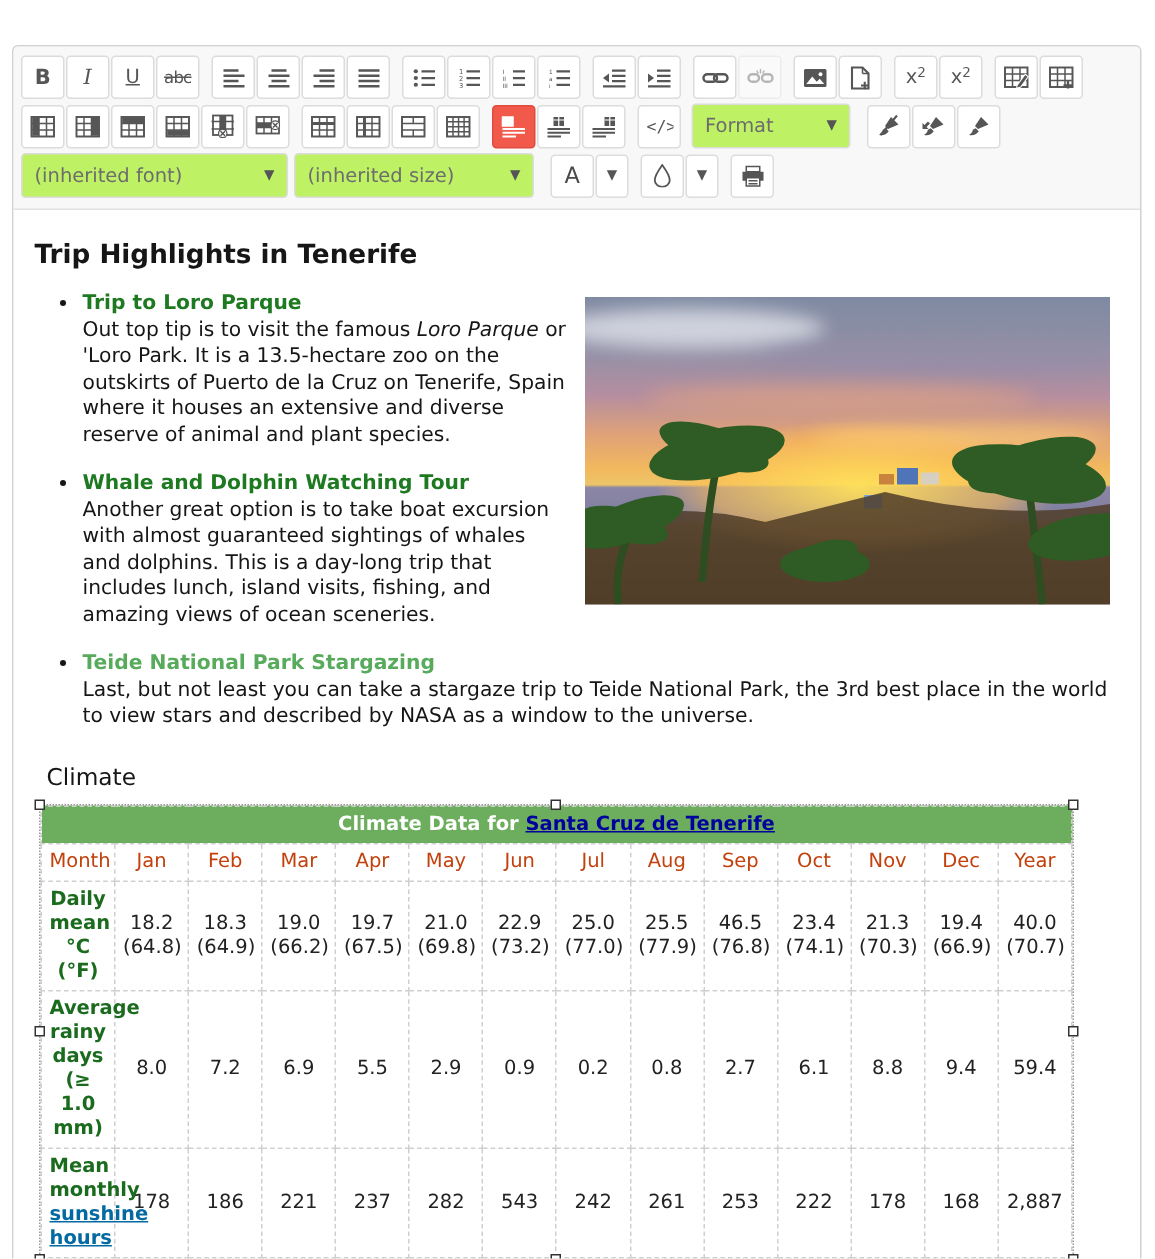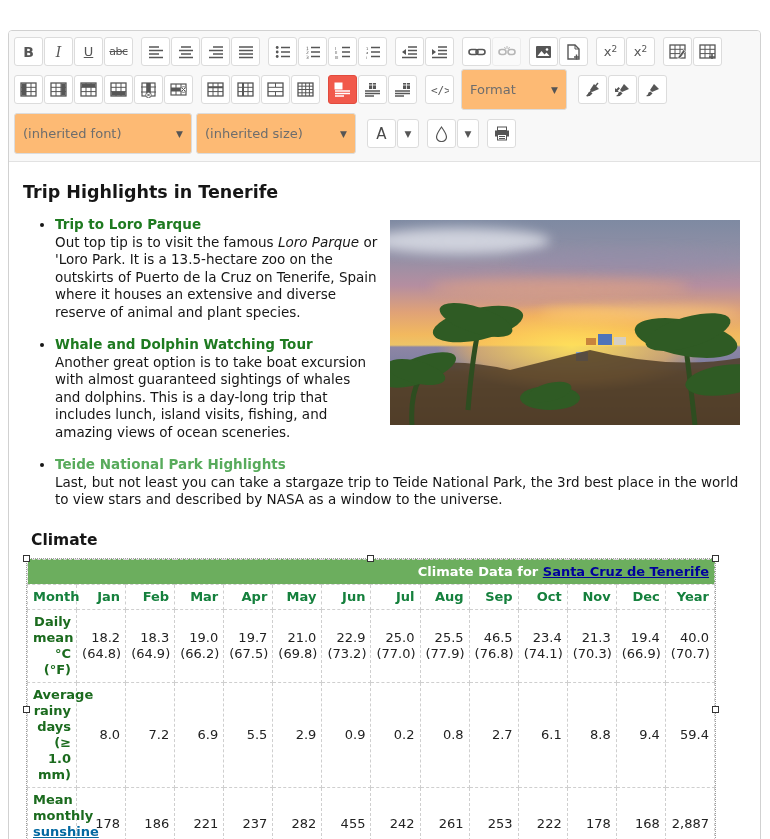--- a/index.html
+++ b/index.html
@@ -19,21 +19,21 @@
   .tb-btn.grp { margin-left:7px; }
   .tb-btn.active { background:#f1594b; border-color:#e14b3e; color:#fff; }
   .tb-btn.active svg * { stroke:#fff; }
   .tb-btn.active svg rect.f, .tb-btn.active svg path.f { fill:#fff; }
   .tb-btn.disabled { opacity:.4; }
   .tb-b { font-weight:bold; font-size:14px; }
   .tb-i { font-style:italic; font-family:"DejaVu Serif",serif; font-size:14px; }
   .tb-u { text-decoration:underline; font-size:13px; }
   .tb-s { text-decoration:line-through; font-size:11px; letter-spacing:-.5px; }
   .tb-sub sub,.tb-sup sup { font-size:9px; }
-  .dd { height:41px; background:#fdba74; border:1px solid #dcdcdc; border-radius:3px; display:flex;
+  .dd { height:30px; background:#bef264; border:1px solid #dcdcdc; border-radius:3px; display:flex;
         align-items:center; justify-content:space-between; padding:5px 8px; color:#6d6d6d; font-size:13px;
         margin-right:4px; cursor:pointer; flex:none; }
   .dd .caret { color:#555; font-size:9px; margin-left:10px; }
   .caret-btn { width:22px; }
 
   
   .content { background:#fff; padding:20px 20px 8px 14px; min-height:636px; font-size:13.5px; color:#161616; }
   .doc-title { font-size:17.5px; font-weight:bold; margin-bottom:14px; }
   .photo { float:right; width:350px; height:205px; margin:4px 0 10px 12px; position:relative; overflow:hidden;
            background:
@@ -41,28 +41,28 @@
              linear-gradient(180deg,#7e8aa2 0%, #9390a6 18%, #b58ea0 32%, #e0a277 45%, #f2b95e 56%, #edc468 61%, #8d86a5 62%, #7d7ea0 72%, #8a7460 74%, #6f5b41 82%, #57432e 100%);
   }
   .cloud { position:absolute; border-radius:50%; filter:blur(6px); }
   .photo svg.fg { position:absolute; left:0; top:0; }
   ul.tips { margin:0 0 0 32px; }
   ul.tips li { margin-bottom:15px; line-height:17.5px; }
   .tip-head { font-weight:bold; color:#1e7a20; }
   .tip-head.light { color:#58ab5c; }
   .em { font-style:italic; }
 
-  .climate-h { font-weight:bold; font-size:15.5px; margin:22px 0 10px 8px; clear:both; }
+  .climate-h { font-weight:normal; font-size:15.5px; margin:22px 0 10px 8px; clear:both; }
 
   .tbl-wrap { position:relative; margin-left:4px; width:688px; outline:1px dotted #9a9a9a; }
   table.climate { border-collapse:collapse; width:100%; table-layout:fixed; }
-  table.climate td, table.climate th { border:1px dashed #cfcfcf; padding:4px 5px; text-align:right; vertical-align:middle; font-size:13px; line-height:16px; }
+  table.climate td, table.climate th { border:1px dashed #cfcfcf; padding:4px 5px; text-align:center; vertical-align:middle; font-size:13px; line-height:16px; }
   .cap-row td { background:#6cae5e; text-align:center; font-weight:bold; font-size:15px; color:#fff; padding:4px; }
   .cap-link { color:#00009c; text-decoration:underline; cursor:pointer; }
-  th.mh { color:#15803d; font-weight:bold; font-size:13px; }
+  th.mh { color:#c2410c; font-weight:normal; font-size:13px; }
   td.rl { color:#1b6b1e; font-weight:bold; font-size:12.5px; line-height:15px; }
   td.val { color:#222; }
   .sun-link { color:#0369a1; text-decoration:underline; cursor:pointer; }
   .handle { position:absolute; width:7px; height:7px; background:#fff; border:1px solid #333; z-index:5; }
 </style>
 </head>
 <body>
 
 <div class="editor-frame">
 
@@ -526,21 +526,21 @@
     <ul class="tips">
       <li>
         <span class="tip-head">Trip to Loro Parque</span><br>
         <span>Out top tip is to visit the famous </span><span class="em">Loro Parque</span><span> or 'Loro Park. It is a 13.5-hectare zoo on the outskirts of Puerto de la Cruz on Tenerife, Spain where it houses an extensive and diverse reserve of animal and plant species.</span>
       </li>
       <li>
         <span class="tip-head">Whale and Dolphin Watching Tour</span><br>
         <span>Another great option is to take boat excursion with almost guaranteed sightings of whales and dolphins. This is a day-long trip that includes lunch, island visits, fishing, and amazing views of ocean sceneries.</span>
       </li>
       <li>
-        <span class="tip-head light">Teide National Park Highlights</span><br>
+        <span class="tip-head light">Teide National Park Stargazing</span><br>
         <span>Last, but not least you can take a stargaze trip to Teide National Park, the 3rd best place in the world to view stars and described by NASA as a window to the universe.</span>
       </li>
     </ul>
 
     <div class="climate-h">Climate</div>
 
     <div class="tbl-wrap">
       <table class="climate">
         <tbody id="climate-body">
             <tr class="cap-row">
@@ -594,21 +594,21 @@
               <td class="val">9.4</td>
               <td class="val">59.4</td>
             </tr>
             <tr>
               <td class="rl"><span>Mean monthly </span><span class="sun-link">sunshine hours</span></td>
               <td class="val">178</td>
               <td class="val">186</td>
               <td class="val">221</td>
               <td class="val">237</td>
               <td class="val">282</td>
-              <td class="val">455</td>
+              <td class="val">543</td>
               <td class="val">242</td>
               <td class="val">261</td>
               <td class="val">253</td>
               <td class="val">222</td>
               <td class="val">178</td>
               <td class="val">168</td>
               <td class="val">2,887</td>
             </tr>
           </tbody>
       </table>

